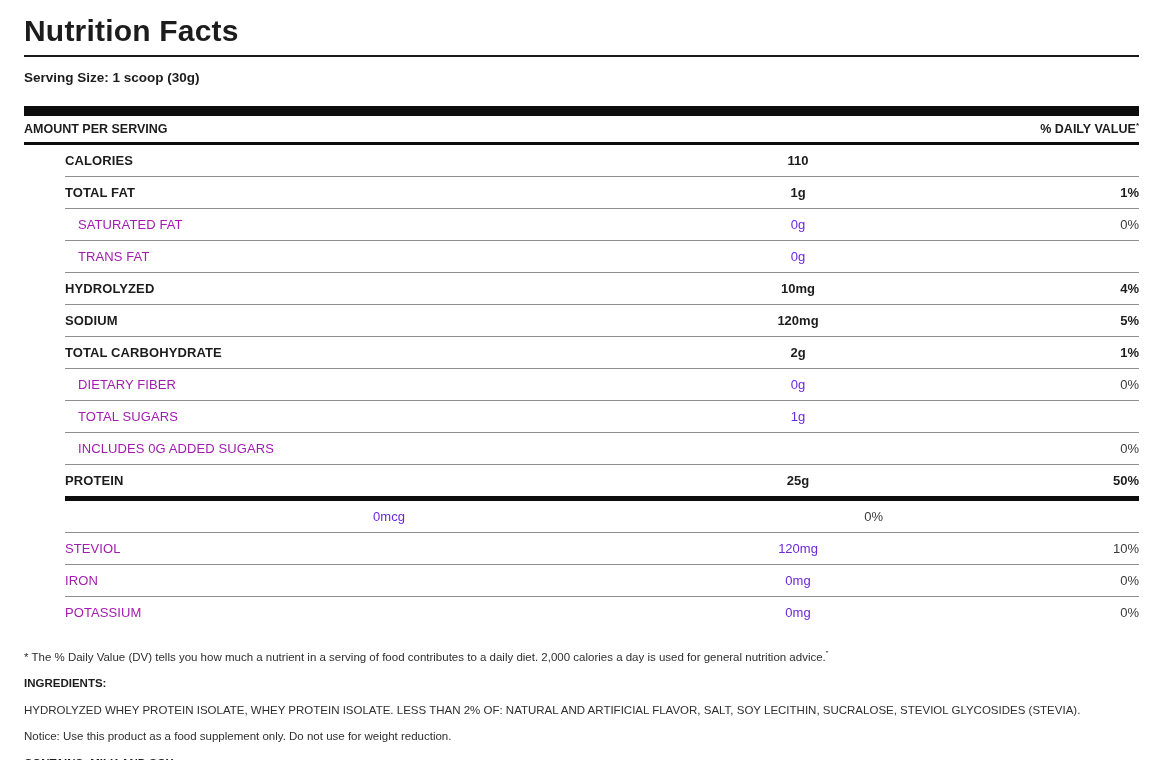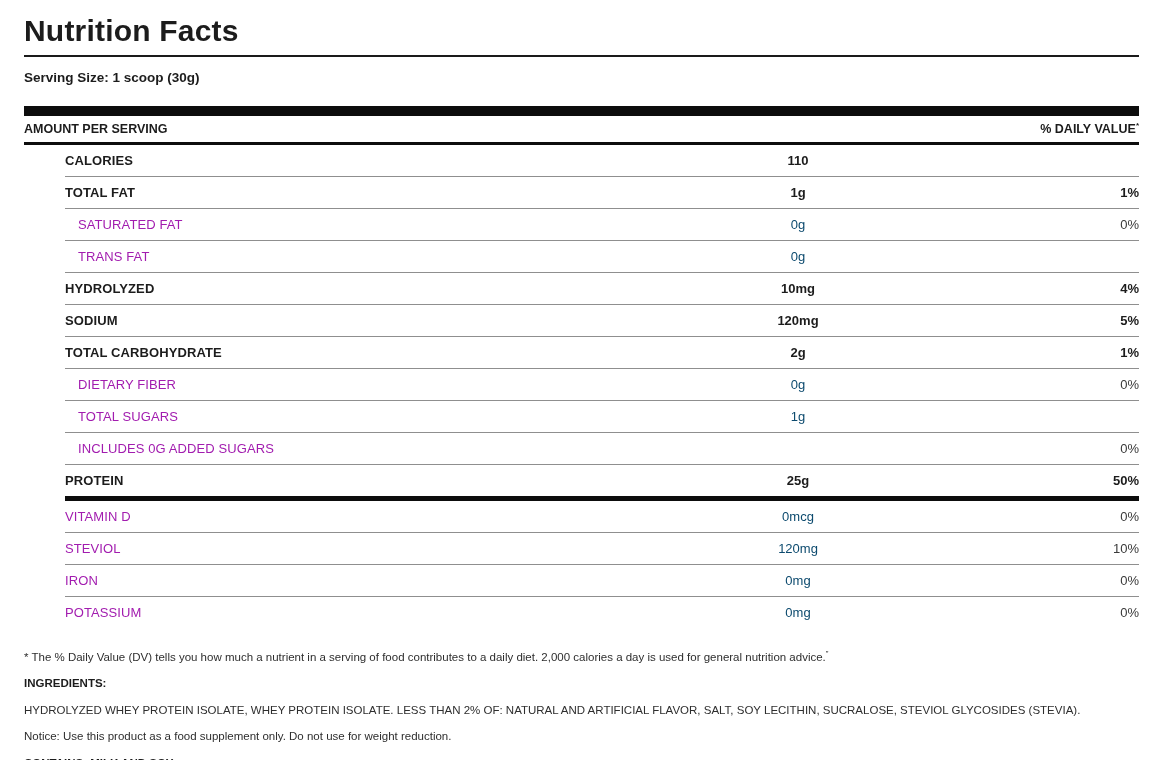--- a/index.html
+++ b/index.html
@@ -51,21 +51,21 @@
   .row {
     display: grid;
     grid-template-columns: 648px 170px 1fr;
     align-items: center;
     height: 31px;
     border-bottom: 1px solid #8f8f8f;
     font-size: 13px;
     margin-left: 41px;
   }
   .row .label  { color: #a21caf; letter-spacing: 0.1px; }
-  .row .amount { text-align: center; color: #0c4a6e; }
+  .row .amount { text-align: center; color: #6d28d9; }
   .row .dv     { text-align: right;  color: #3a3a3a; }
   .row.main .label,
   .row.main .amount,
   .row.main .dv { font-weight: 700; color: #1c1c1c; }
   .row.sub .label { padding-left: 13px; }
   .row.thick-bottom { border-bottom: 5px solid #0d0d0d; }
   .row.no-border { border-bottom: none; }
 
   .footnote {
     margin-top: 21px;
@@ -147,21 +147,20 @@
         <span class="cell label">INCLUDES 0G ADDED SUGARS</span>
         <span class="cell amount"></span>
         <span class="cell dv">0%</span>
       </div>
       <div class="row main thick-bottom">
         <span class="cell label">PROTEIN</span>
         <span class="cell amount">25g</span>
         <span class="cell dv">50%</span>
       </div>
       <div class="row vitamin">
-        <span class="cell label">VITAMIN D</span>
         <span class="cell amount">0mcg</span>
         <span class="cell dv">0%</span>
       </div>
       <div class="row vitamin">
         <span class="cell label">STEVIOL</span>
         <span class="cell amount">120mg</span>
         <span class="cell dv">10%</span>
       </div>
       <div class="row vitamin">
         <span class="cell label">IRON</span>

